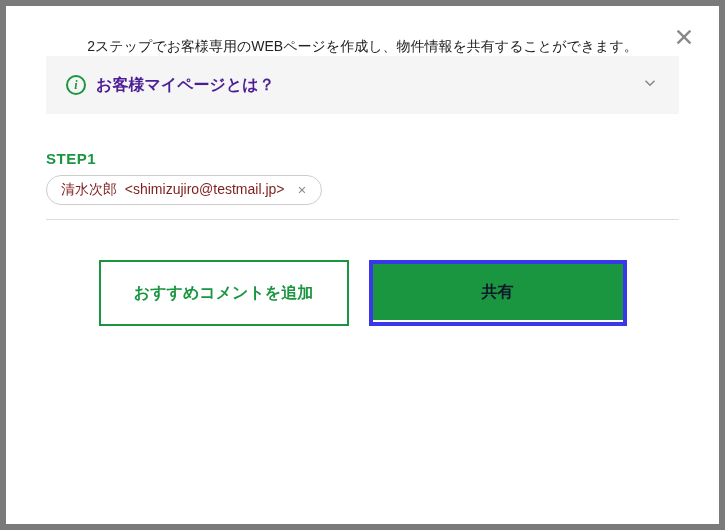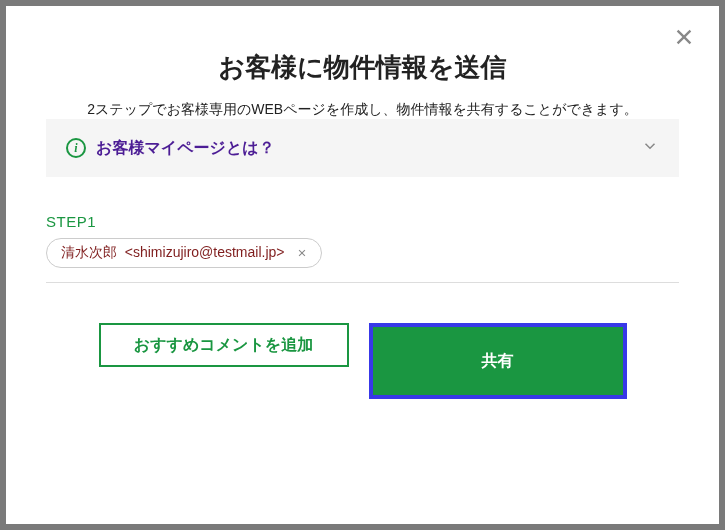--- a/index.html
+++ b/index.html
@@ -83,21 +83,21 @@
     }
     .chevron svg {
       width: 18px;
       height: 18px;
     }
     .step-section {
       margin-top: 36px;
     }
     .step-label {
       color: #1a9641;
-      font-weight: 400;
+      font-weight: 700;
       font-size: 15px;
       letter-spacing: 0.5px;
       margin-bottom: 8px;
     }
     .step-instruction {
       font-size: 15px;
       font-weight: 700;
       color: #222;
       margin-bottom: 18px;
     }
@@ -132,58 +132,57 @@
       font-size: 14px;
     }
     .button-row {
       display: flex;
       justify-content: center;
       gap: 20px;
       margin-top: 40px;
     }
     .btn {
       width: 250px;
-      height: 44px;
+      height: 66px;
       font-size: 16px;
       font-weight: 700;
       display: flex;
       align-items: center;
       justify-content: center;
       cursor: pointer;
       border: none;
     }
     .btn-secondary {
       background: #fff;
       border: 2px solid #1a9641;
       color: #1a9641;
     }
     .btn-primary-wrap {
       border: 4px solid #3838e8;
       display: inline-block;
     }
     .btn-primary {
       background: #1a9641;
-      color: #ffffff;
+      color: #0f172a;
       width: 250px;
-      height: 68px;
+      height: 56px;
     }
   </style>
 </head>
 <body>
 
 <div class="modal">
 
   <div class="close-btn">
     <svg viewBox="0 0 24 24" fill="none" stroke="currentColor" stroke-width="2.5">
       <line x1="5" y1="5" x2="19" y2="19"></line>
       <line x1="19" y1="5" x2="5" y2="19"></line>
     </svg>
   </div>
 
-  <h1 class="title">お客様に物件情報を送信</h1>
   <p class="subtitle">2ステップでお客様専用のWEBページを作成し、物件情報を共有することができます。</p>
 
   <div class="accordion">
     <div class="accordion-left">
       <span class="info-icon">i</span>
       <span class="accordion-label">お客様マイページとは？</span>
     </div>
     <span class="chevron">
       <svg viewBox="0 0 24 24" fill="none" stroke="currentColor" stroke-width="2">
         <polyline points="6 9 12 15 18 9"></polyline>

